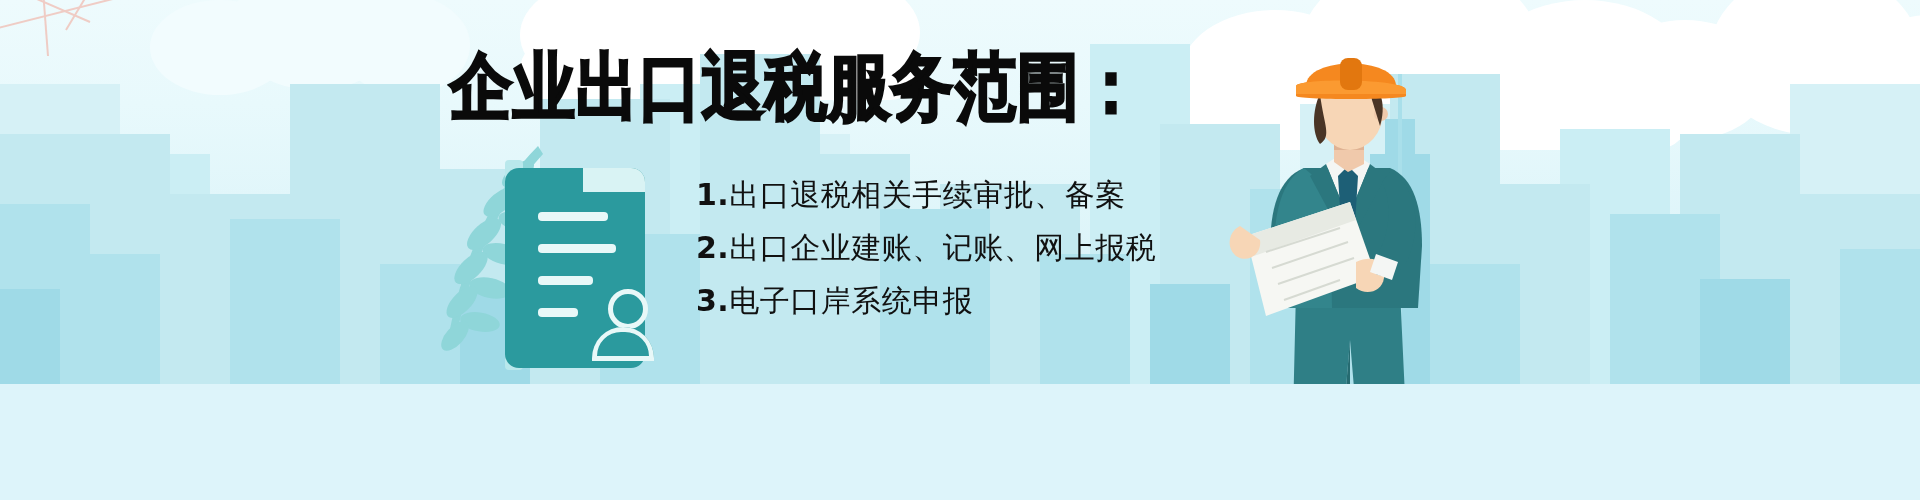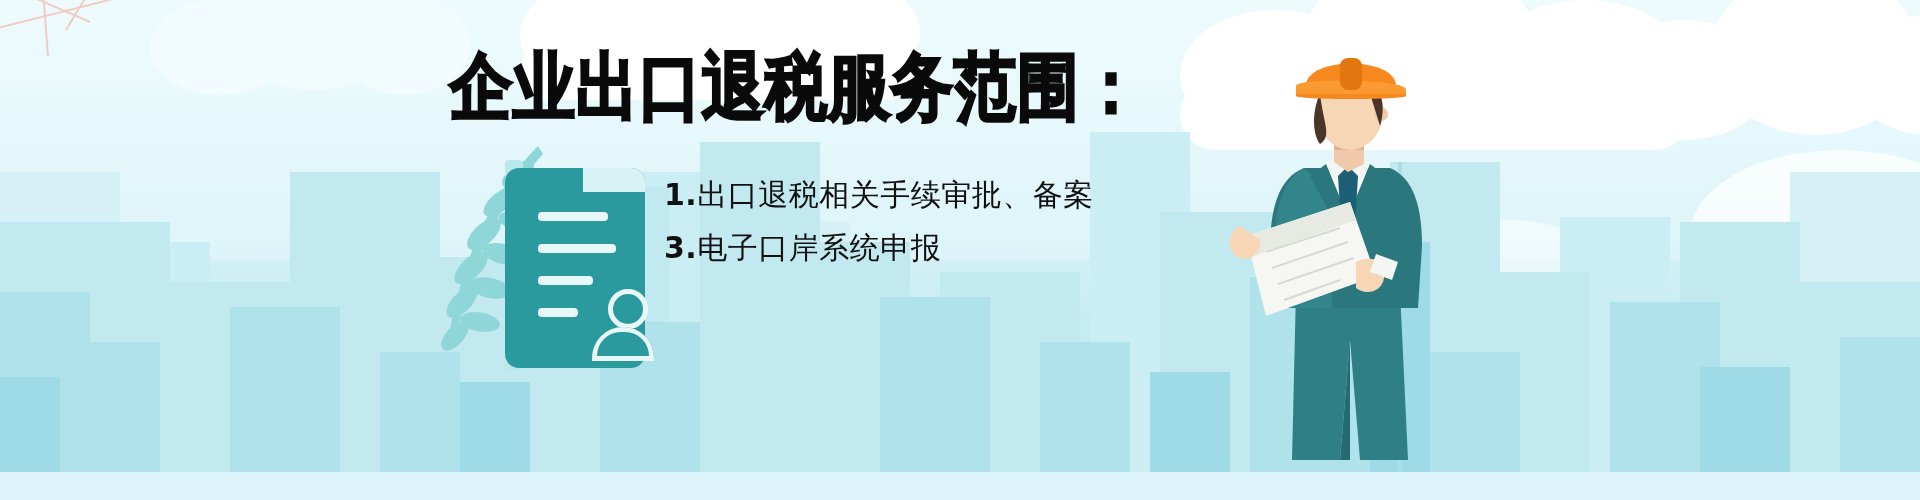--- a/index.html
+++ b/index.html
@@ -2,21 +2,21 @@
 <html><head>
 <meta charset="utf-8">
 <style>
   html,body{margin:0;padding:0;}
   body{
     width:1920px;height:500px;overflow:hidden;
     font-family:"Liberation Sans","DejaVu Sans",sans-serif;
     background:#ddf4fa;
   }
   .banner{
-    position:relative;width:1920px;height:472px;overflow:hidden;
+    position:relative;width:1920px;height:384px;overflow:hidden;
     background:linear-gradient(180deg,#eaf9fc 0%,#e2f6fa 28%,#d2f0f6 55%,#bfe9f1 78%,#a9e2ec 100%);
   }
 
   
   .sky{position:absolute;left:0;top:0;width:1920px;height:260px;
        background:linear-gradient(180deg,#eefbfd 0%,#e8f9fc 40%,#dcf4f9 100%);}
   .cloudgrp{position:absolute;}
   .cloudgrp .c{position:absolute;background:#fff;border-radius:50%;}
   .cloud-soft .c{background:#f2fcfe;}
 
@@ -37,21 +37,21 @@
   .title{
     position:absolute;left:450px;top:40px;width:760px;height:80px;
     font-size:62px;line-height:80px;font-weight:900;color:#0a0a0a;
     letter-spacing:1px;white-space:nowrap;
     font-family:"DejaVu Sans","Liberation Sans",sans-serif;
     transform:scaleY(1.18);transform-origin:left top;
     -webkit-text-stroke:2.5px #0a0a0a;
   }
 
   
-  .list{position:absolute;left:664px;top:168px;width:640px;}
+  .list{position:absolute;left:696px;top:168px;width:640px;}
   .li{
     font-size:30px;line-height:53px;color:#111;white-space:nowrap;
     font-family:"DejaVu Sans","Liberation Sans",sans-serif;
     letter-spacing:.5px;
   }
   .li .num{font-weight:700;}
 
   
   .doc{position:absolute;left:505px;top:168px;width:140px;height:200px;
        background:#2b9a9e;border-radius:14px 14px 14px 14px;}
@@ -195,20 +195,23 @@
     <div class="doc-body"></div>
   </div>
 
   <div class="title">企业出口退税服务范围：</div>
 
   <div class="list">
     <div class="li">
       <span class="num">1.</span><span>出口退税相关手续审批、备案</span>
     </div>
     <div class="li">
+      <span class="num">2.</span><span>出口企业建账、记账、网上报税</span>
+    </div>
+    <div class="li">
       <span class="num">3.</span><span>电子口岸系统申报</span>
     </div>
   </div>
 
   <svg class="person" viewBox="0 0 300 420">
 
     <path d="M96 250 L200 250 L208 420 L160 420 L150 300 L140 420 L92 420 Z" fill="#2f7f86"></path>
     <path d="M150 300 L140 420 L150 420 Z" fill="#266b71"></path>
 
     <path d="M104 128 C 78 138, 70 170, 70 210 L72 268 L218 268 L222 206 C 222 168, 214 138, 190 128 Z" fill="#2b777e"></path>

